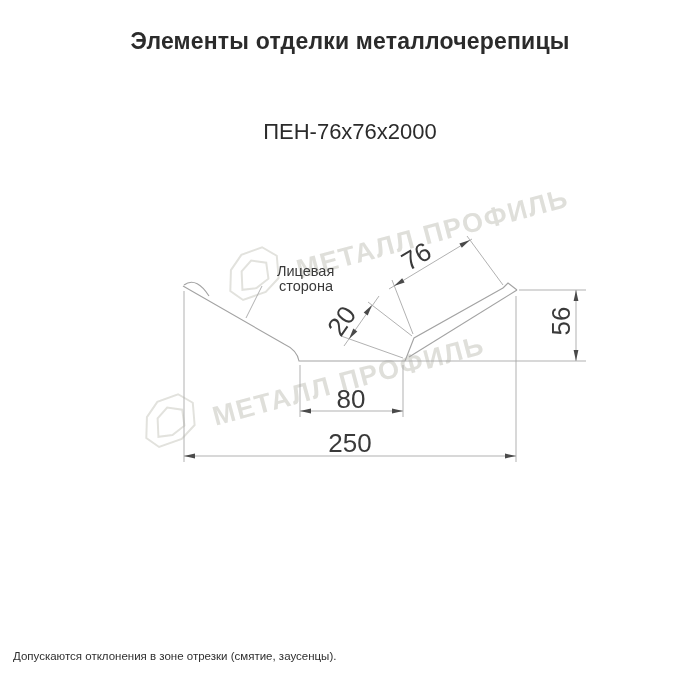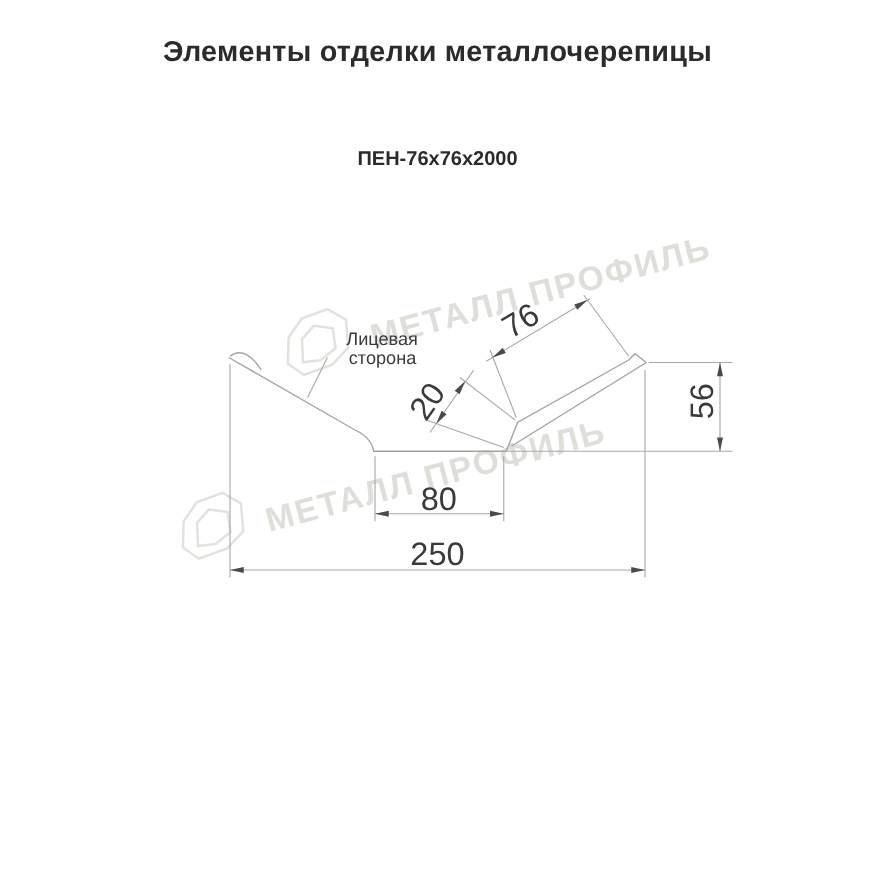--- a/index.html
+++ b/index.html
@@ -3,21 +3,21 @@
 <meta charset="utf-8">
 <style>
   html,body{margin:0;padding:0;background:#ffffff;}
   .page{
     position:relative;width:700px;height:700px;background:#ffffff;overflow:hidden;
     font-family:"Liberation Sans", sans-serif;
   }
   .hdr{position:absolute;left:0;width:700px;text-align:center;color:#2b2b2b;margin:0;}
   .hdr.title{top:28px;font-size:23px;font-weight:bold;letter-spacing:0.2px;}
   .hdr.subtitle{top:90px;font-size:20px;font-weight:bold;}
-  .hdr.code{top:119px;font-size:16px;font-weight:bold;}
+  .hdr.code{top:119px;font-size:22px;font-weight:normal;}
   svg.drawing{position:absolute;left:0;top:0;}
   .profile{stroke:#a3a3a3;stroke-width:1.1;fill:none;}
   .thin{stroke:#a8a8a8;stroke-width:0.9;fill:none;}
   .arrow{fill:#4a4a4a;stroke:none;}
   .dimtxt{fill:#3a3a3a;font-size:26px;font-family:"Liberation Sans", sans-serif;}
   .lbltxt{fill:#3a3a3a;font-size:14.5px;font-family:"Liberation Sans", sans-serif;}
   .wm-logo{stroke:#dfdfda;stroke-width:2;fill:none;}
   .wm-text{fill:#dcdcd7;font-size:27px;font-weight:bold;letter-spacing:1.5px;
            font-family:"Liberation Sans", sans-serif;}
   .footer{position:absolute;left:13px;top:649px;color:#2f2f2f;font-size:11.5px;line-height:15px;}
@@ -85,15 +85,16 @@
     <path class="thin" d="M 344,346 L 379,296"></path>
     <polygon class="arrow" points="349,339 357.3,331.4 353.3,328.6"></polygon>
     <polygon class="arrow" points="372,305 367.7,315.4 363.7,312.6"></polygon>
     <text class="dimtxt" text-anchor="middle" transform="translate(349,326) rotate(-55)">20</text>
 
     <text class="lbltxt" x="277" y="276">Лицевая</text>
     <text class="lbltxt" x="279" y="291">сторона</text>
   </svg>
 
   <div class="footer">
+    <div>Допускаются отклонения в зоне отрезки (смятие, заусенцы).</div>
   </div>
 
 </div>
 
 </body></html>

